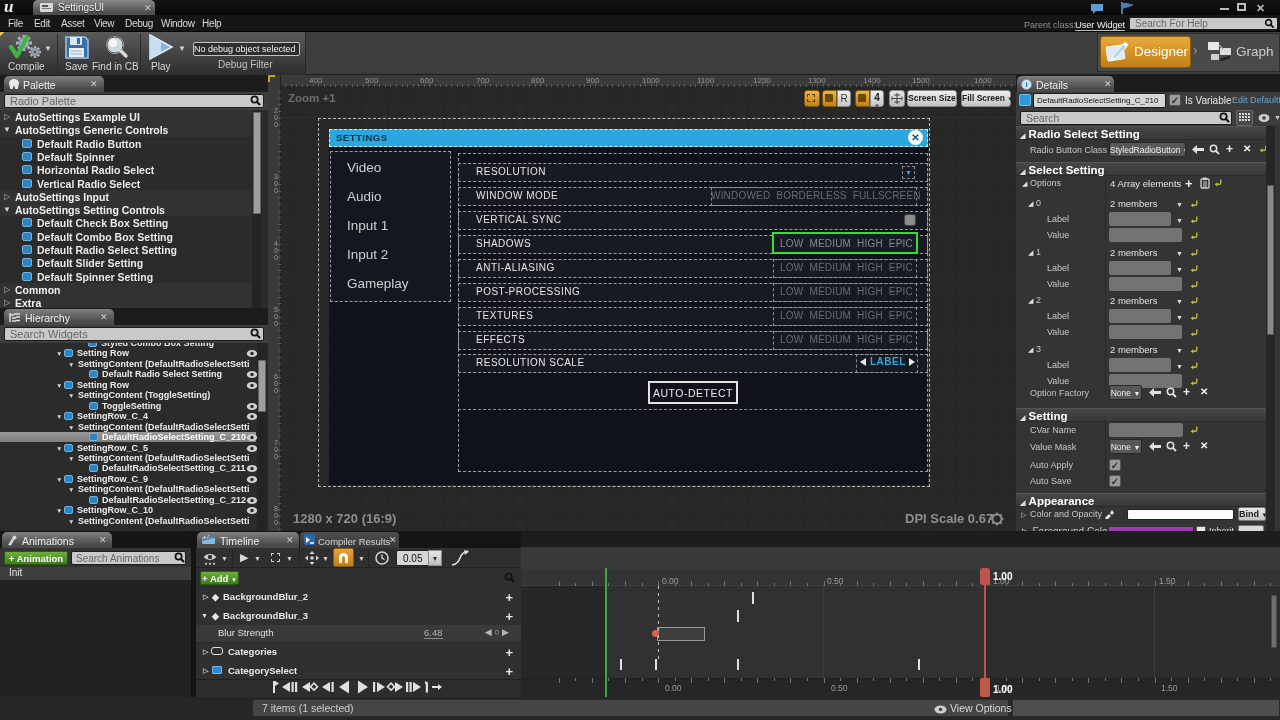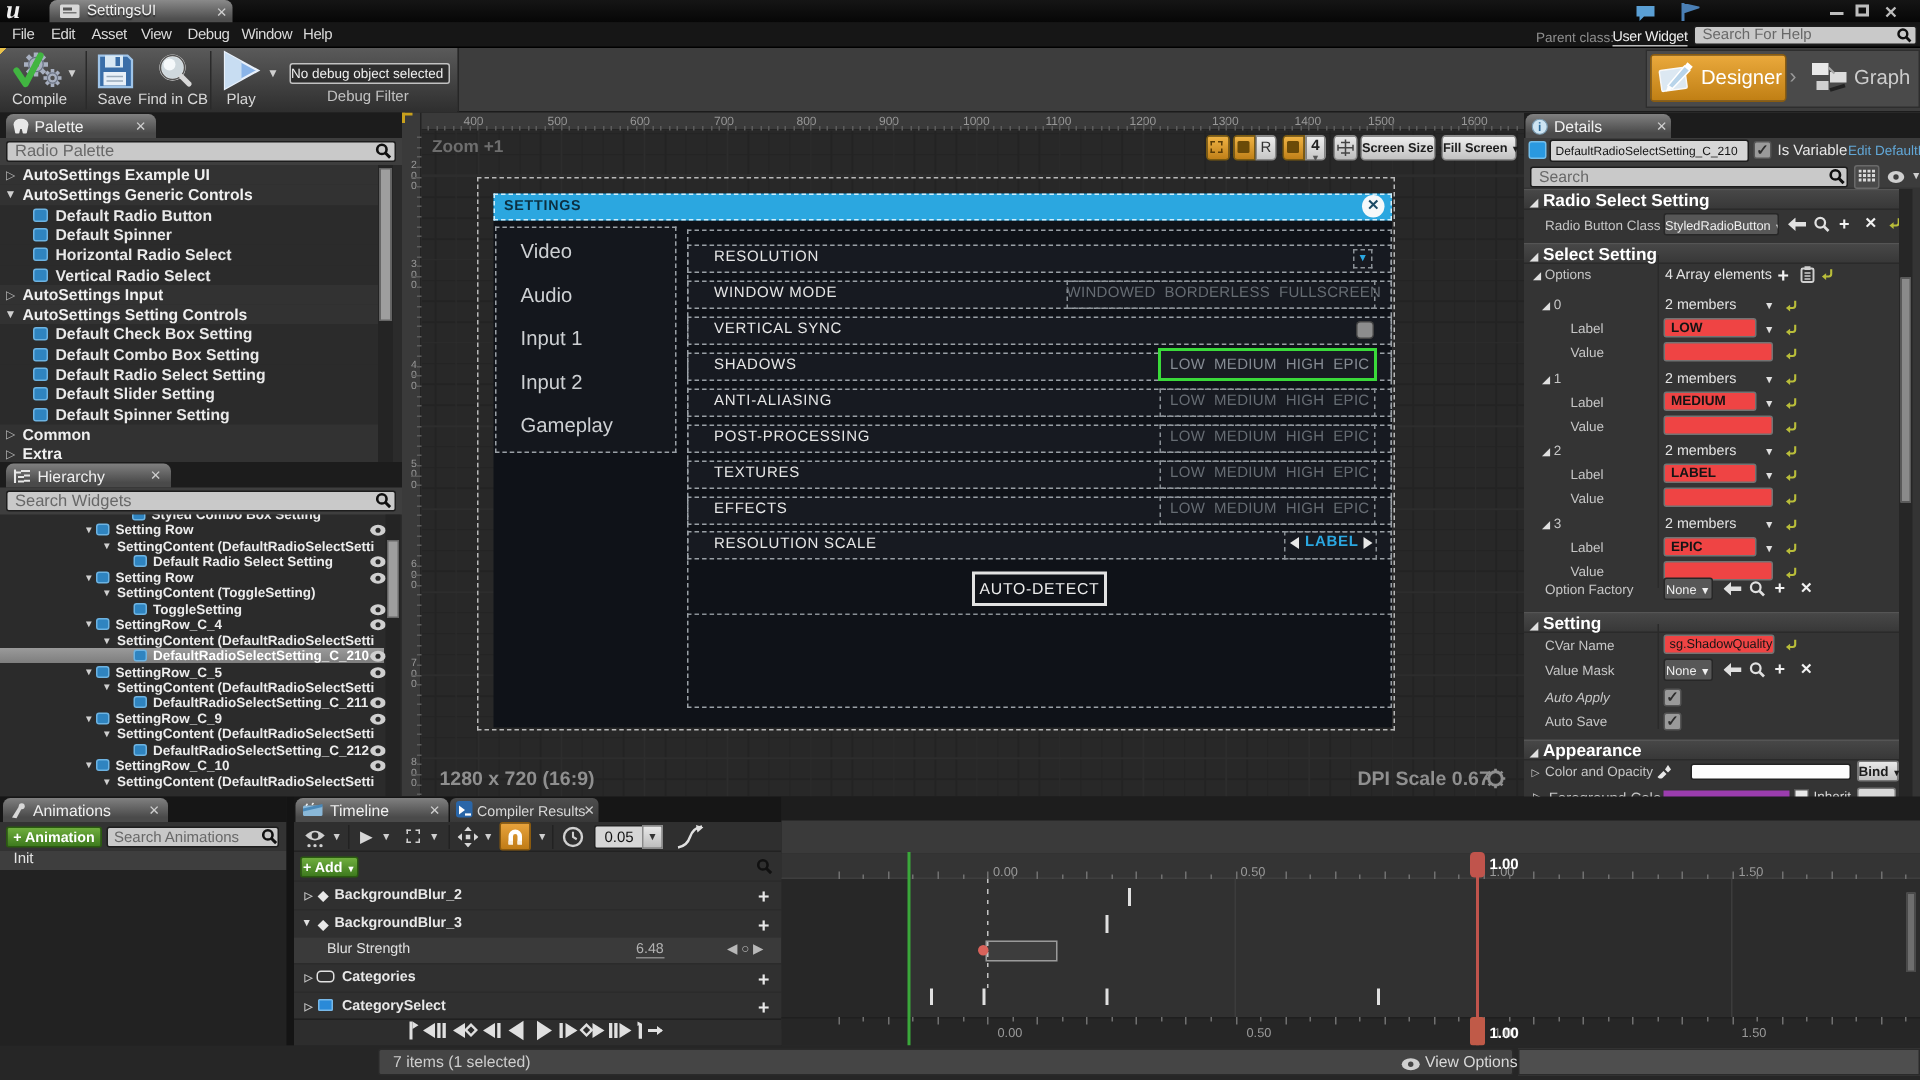--- a/index.html
+++ b/index.html
@@ -7,21 +7,21 @@
 .abs{position:absolute;}
 .tab{position:absolute;border-radius:5px 5px 0 0;background:linear-gradient(#808080,#4a4a4a 80%);color:#efefef;}
 .tabx{color:#cfcfcf;font-size:9px;}
 .sbox{position:absolute;background:#c9c9c9;border:1px solid #1d1d1d;border-radius:2px;color:#686868;}
 .mag{position:absolute;width:11px;height:11px;}
 .cat{color:#f0f0f0;font-weight:bold;}
 .blueicon{position:absolute;width:10px;height:9px;background:#2f84c0;border:1px solid #6db3e2;border-radius:2px;}
 .dashrow{position:absolute;border:1px dashed #9aa0a6;background:#171a21;}
 .optxt{color:#666c73;font-size:10px;letter-spacing:0.2px;white-space:nowrap;}
 .rowlabel{position:absolute;color:#e6e6e6;font-size:10px;letter-spacing:0.5px;white-space:nowrap;}
-.dfield{position:absolute;background:#ef4444;border:1px solid #737373;border-radius:2px;color:#141414;font-size:9px;font-weight:bold;line-height:11px;padding-left:4px;white-space:nowrap;overflow:hidden;}
+.dfield{position:absolute;background:#f9a8d4;border:7px solid #737373;border-radius:2px;color:#141414;font-size:9px;font-weight:bold;line-height:11px;padding-left:4px;white-space:nowrap;overflow:hidden;}
 .dlabel{position:absolute;color:#c6c6c6;font-size:9px;white-space:nowrap;}
 .dhead{position:absolute;left:0;width:250px;background:linear-gradient(#474747,#383838);border-top:1px solid #555;border-bottom:1px solid #2a2a2a;color:#fff;font-weight:bold;font-size:11.5px;}
 .wplus{color:#f2f2f2;font-weight:bold;}
 .combo{position:absolute;background:#575757;border:1px solid #272727;border-radius:2px;color:#efefef;font-size:8.5px;white-space:nowrap;overflow:hidden;}
 svg{display:block}
 .trk{position:absolute;left:0;width:325px;background:#303030;color:#e8e8e8;font-size:9.5px;font-weight:bold;}
 </style></head><body>
 <div id="page">
 
 <div class="abs" style="left:0;top:0;width:1280px;height:15px;background:linear-gradient(#151515,#060606);"></div>
@@ -864,21 +864,21 @@
       <div class="combo" style="left:93px;top:364px;width:33px;height:15px;line-height:14px;text-align:center;">None <span style="font-size:7px;">▼</span></div>
       <svg class="abs" style="left:133px;top:367px" width="12" height="9" viewBox="0 0 12 9">
         <path d="M5 0 L0 4.5 L5 9 v-3 h7 v-3 H5 z" fill="#e0e0e0"></path>
       </svg>
       <svg class="abs" style="left:150px;top:366px" width="11" height="11" viewBox="0 0 11 11">
         <circle cx="4.5" cy="4.5" r="3.2" fill="none" stroke="#e0e0e0" stroke-width="1.5"></circle>
         <line x1="7" y1="7" x2="10" y2="10" stroke="#e0e0e0" stroke-width="1.8"></line>
       </svg>
       <div class="abs wplus" style="left:167px;top:364px;font-size:12px;">+</div>
       <div class="abs wplus" style="left:184px;top:365px;font-size:10px;">✕</div>
-      <div class="abs dlabel" style="left:14px;top:385px;font-style:italic;">Auto Apply</div>
+      <div class="abs dlabel" style="left:14px;top:385px;">Auto Apply</div>
       <div class="abs" style="left:93px;top:384px;width:12px;height:12px;background:#9a9a9a;border:1px solid #555;border-radius:2px;color:#2e2e2e;font-size:10px;font-weight:bold;line-height:11px;text-align:center;">✓</div>
       <div class="abs dlabel" style="left:14px;top:401px;">Auto Save</div>
       <div class="abs" style="left:93px;top:400px;width:12px;height:12px;background:#9a9a9a;border:1px solid #555;border-radius:2px;color:#2e2e2e;font-size:10px;font-weight:bold;line-height:11px;text-align:center;">✓</div>
       <div class="dhead" style="top:418px;height:14px;line-height:14px;"><span style="margin-left:4px;font-size:7px;color:#e0e0e0;">◢</span>&nbsp;Appearance</div>
       <div class="abs" style="left:5px;top:436px;color:#cfcfcf;font-size:7px;">▷</div>
       <div class="abs dlabel" style="left:14px;top:434px;">Color and Opacity</div>
       <svg class="abs" style="left:88px;top:434px" width="10" height="10" viewBox="0 0 10 10">
         <path d="M1 9 l4 -4 2 2 -4 4 z" fill="#e8e8e8"></path>
         <path d="M6 4 l2 -3 2 3 -2 2 z" fill="#e8e8e8"></path>
       </svg>

